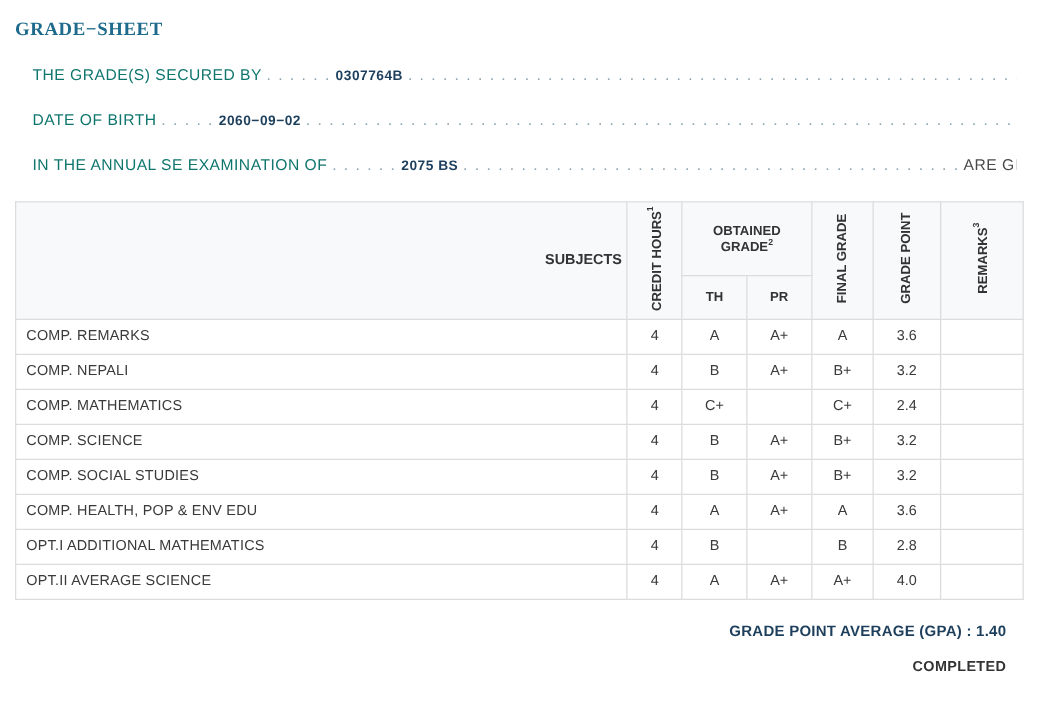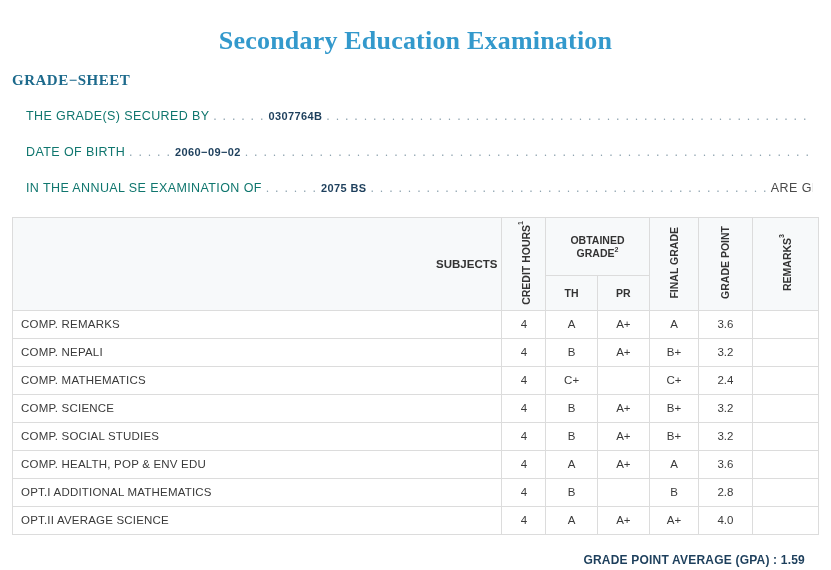--- a/index.html
+++ b/index.html
@@ -139,21 +139,20 @@
     padding-top: 16px;
     padding-right: 14px;
     letter-spacing: 0.3px;
   }
 </style>
 </head>
 <body>
 
 <div class="page">
 
-  <div class="title">Secondary Education Examination</div>
   <div class="subtitle">GRADE−SHEET</div>
 
   <div class="info-block">
 
     <div class="info-line">
       <span class="lead">THE GRADE(S) SECURED BY</span>
       <span class="dots">. . . . . .</span>
       <span class="value">0307764B</span>
       <span class="dots">. . . . . . . . . . . . . . . . . . . . . . . . . . . . . . . . . . . . . . . . . . . . . . . . . . . . . . . . . . .</span>
     </div>
@@ -269,16 +268,16 @@
         <td class="cell-center">4</td>
         <td class="cell-center">A</td>
         <td class="cell-center">A+</td>
         <td class="cell-center">A+</td>
         <td class="cell-center">4.0</td>
         <td class="cell-center"></td>
       </tr>
     </tbody>
   </table>
 
-  <div class="gpa-line">GRADE POINT AVERAGE (GPA) : 1.59</div>
+  <div class="gpa-line">GRADE POINT AVERAGE (GPA) : 1.40</div>
   <div class="completed-line">COMPLETED</div>
 
 </div>
 
 </body></html>

